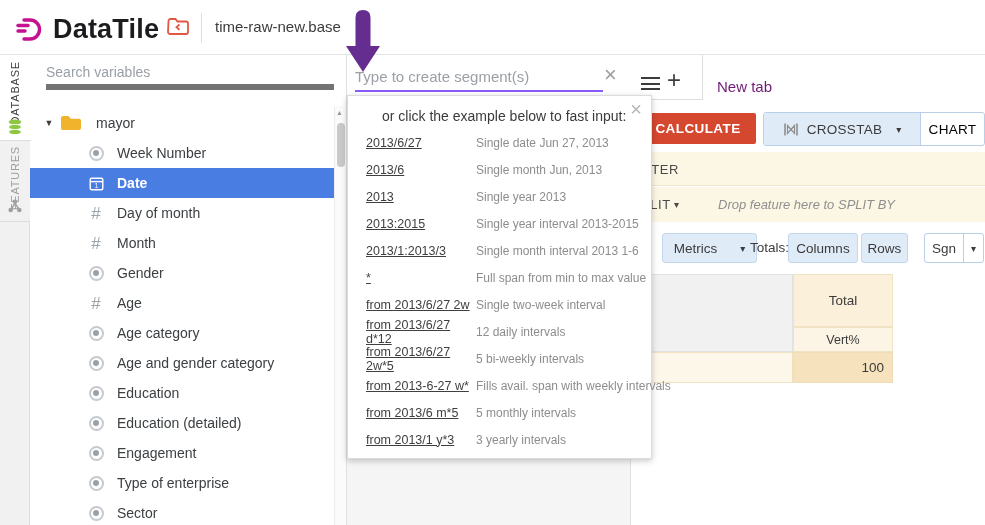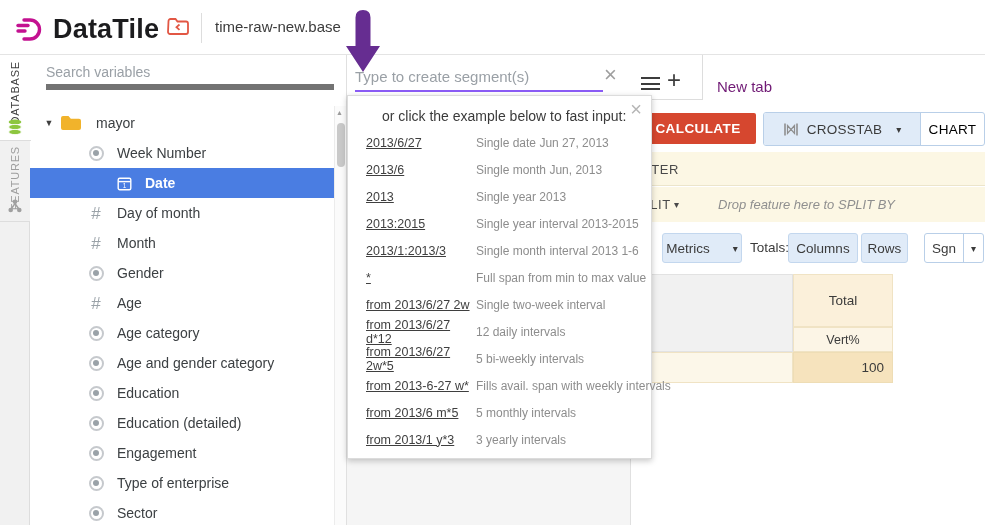--- a/index.html
+++ b/index.html
@@ -39,21 +39,21 @@
   
   .vars-panel { left:30px; top:55px; width:317px; height:470px; background:#fff; border-right:1px solid #e0e0e0; }
   .search-input {
     position:absolute; left:46px; top:60px; width:288px; height:30px;
     border:none; border-bottom:6px solid #737373; outline:none; background:transparent;
     font-family:"Liberation Sans", sans-serif; font-size:14px; color:#3c4043;
   }
   .search-input::placeholder { color:#9aa0a6; opacity:1; }
 
   .trow { position:absolute; left:30px; width:305px; height:30px; display:flex; align-items:center; }
-  .trow.sel { background:#4A7DE2;padding-left:28px; }
+  .trow.sel { background:#4A7DE2; }
   .tree-caret { width:14px; margin-left:12px; font-size:9px; color:#3f3f3f; text-align:center; }
   .tree-folder-ic { margin-left:4px; }
   .folder-label { margin-left:14px; font-size:14px; color:#3c4043; }
   .titem-ic { width:16px; margin-left:58px; display:flex; justify-content:center; align-items:center; }
   .titem-label { margin-left:13px; font-size:14px; color:#3c4043; }
   .trow.sel .titem-label { color:#fff; font-weight:700; }
   .radio-icon { width:15px; height:15px; border-radius:50%; border:2px solid #c6c9cd; position:relative; }
   .radio-icon::after { content:""; position:absolute; left:2.5px; top:2.5px; width:6px; height:6px; border-radius:50%; background:#9aa2a8; }
   .hash-icon { font-size:17px; color:#9aa2a8; line-height:1; font-weight:400; }
 
@@ -109,21 +109,21 @@
   .filter-label { position:absolute; left:2px; top:10px; font-size:13px; color:#4a4a4a; letter-spacing:0.5px; }
   .split-band { left:630px; top:187px; width:355px; height:35px; background:#FCF7E4; z-index:4; }
   .split-label { position:absolute; left:2px; top:10px; font-size:13px; color:#4a4a4a; letter-spacing:0.5px; }
   .split-caret { position:absolute; left:44px; top:12px; font-size:10px; color:#4a4a4a; }
   .split-hint { position:absolute; left:88px; top:10px; font-size:13px; font-style:italic; color:#8f8f8f; }
 
   .blue-btn {
     position:absolute; top:233px; height:30px; background:#E0EBF8; border:1px solid #c3d7ee; border-radius:3px;
     display:flex; align-items:center; justify-content:center; font-size:13.5px; color:#3b3b3b; cursor:pointer; z-index:5;
   }
-  .metrics-btn { left:662px; width:80px; gap:23px; }
+  .metrics-btn { left:662px; width:95px; gap:23px; }
   .columns-btn { left:788px; width:70px; }
   .rows-btn { left:861px; width:47px; }
   .totals-label { left:750px; top:240px; font-size:13.5px; color:#3b3b3b; z-index:5; }
   .sgn-group {
     left:924px; top:233px; width:60px; height:30px; border:1px solid #b9cfe8; border-radius:3px;
     background:#fff; display:flex; overflow:hidden; z-index:5;
   }
   .sgn-main { width:39px; display:flex; align-items:center; justify-content:center; font-size:13.5px; color:#3b3b3b; border-right:1px solid #b9cfe8; cursor:pointer; }
   .sgn-caret { flex:1; display:flex; align-items:center; justify-content:center; font-size:10px; color:#3b3b3b; cursor:pointer; }
 

